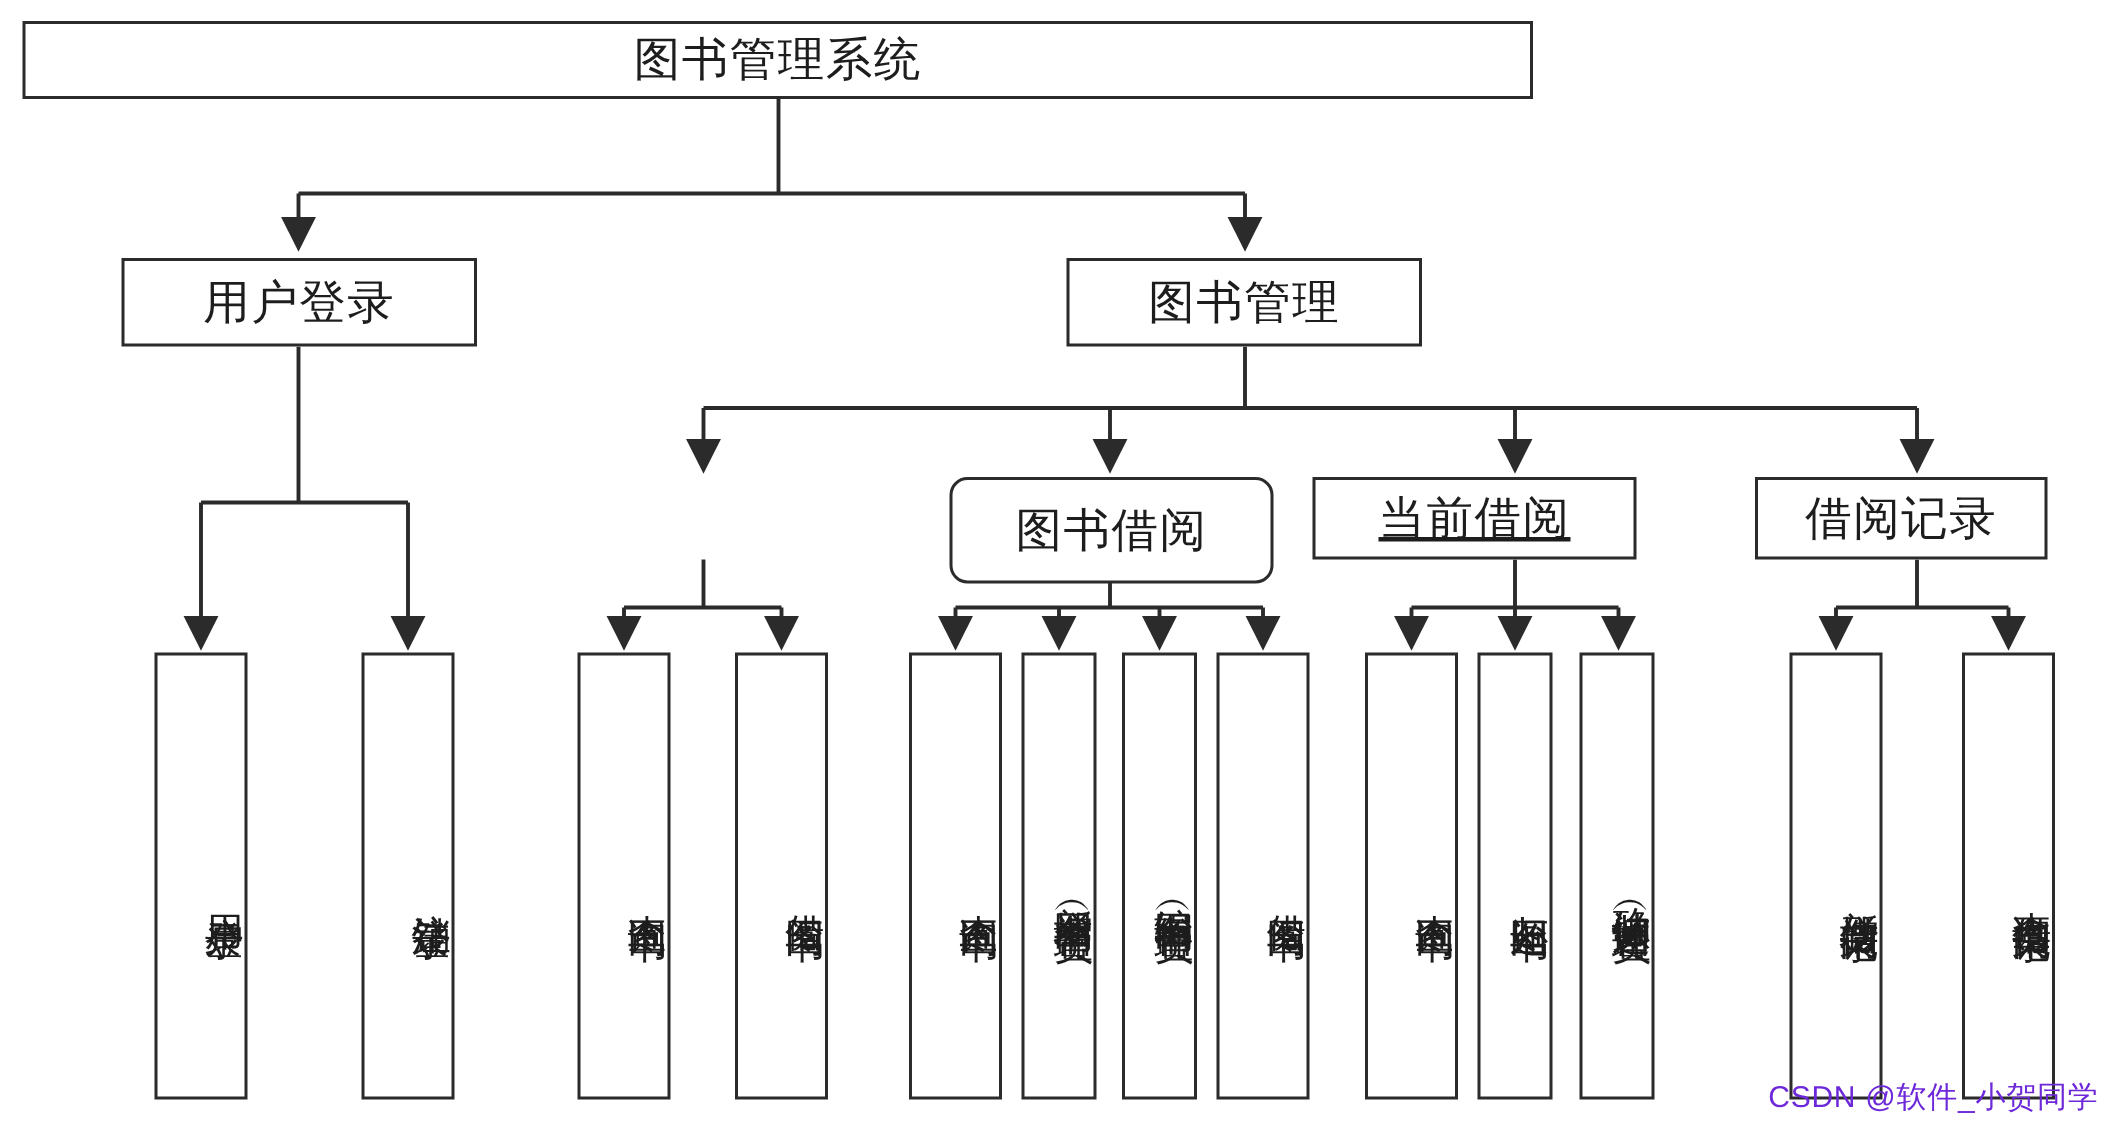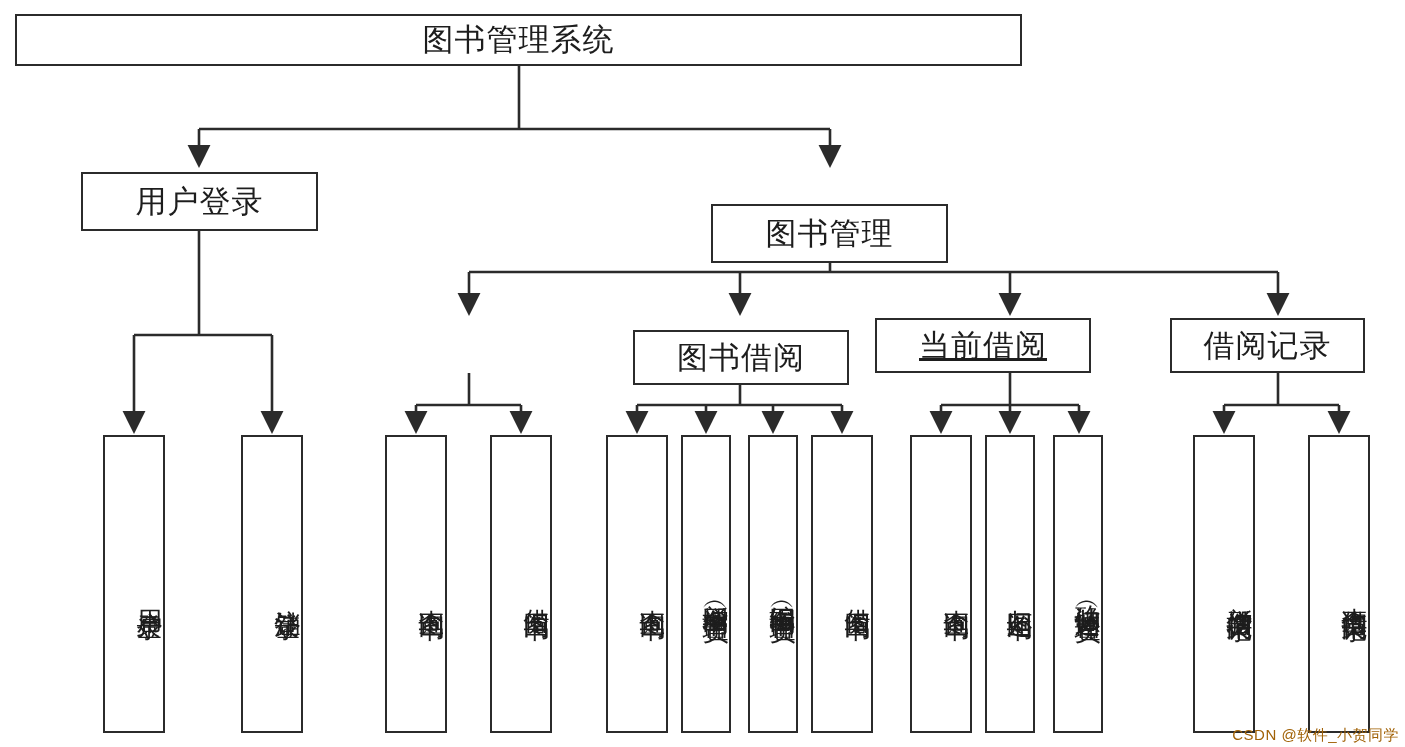--- a/index.html
+++ b/index.html
@@ -28,22 +28,22 @@
     letter-spacing:2px;
     align-items:flex-start;
     justify-content:center;
     padding-top:18px;
     line-height:1;
   }
   .node.v span{ writing-mode:vertical-rl; text-orientation:upright; }
   #watermark{
     position:absolute;
     right:6px;bottom:2px;
-    font-size:15px;
-    color:#a16207;
+    font-size:20px;
+    color:#6d28d9;
     letter-spacing:.5px;
     white-space:nowrap;
     pointer-events:none;
   }
 </style>
 </head>
 <body>
 
 <div id="canvas">
 
@@ -97,25 +97,25 @@
     </g>
   </svg>
 
   <div class="node h" style="left:15px;top:14px;width:1007px;height:52px;">
     <span>图书管理系统</span>
   </div>
 
   <div class="node h" style="left:81px;top:172px;width:237px;height:59px;">
     <span>用户登录</span>
   </div>
-  <div class="node h" style="left:711px;top:172px;width:237px;height:59px;margin-top:32px;">
+  <div class="node h" style="left:711px;top:172px;width:237px;height:59px;">
     <span>图书管理</span>
   </div>
 
-  <div class="node h" style="left:633px;top:330px;width:216px;height:55px;">
+  <div class="node h" style="left:633px;top:318px;width:216px;height:71px;border-radius:12px;">
     <span>图书借阅</span>
   </div>
   <div class="node h" style="left:875px;top:318px;width:216px;height:55px;text-decoration:underline;">
     <span>当前借阅</span>
   </div>
   <div class="node h" style="left:1170px;top:318px;width:195px;height:55px;">
     <span>借阅记录</span>
   </div>
 
   <div class="node v" style="left:103px;top:435px;width:62px;height:298px;">

